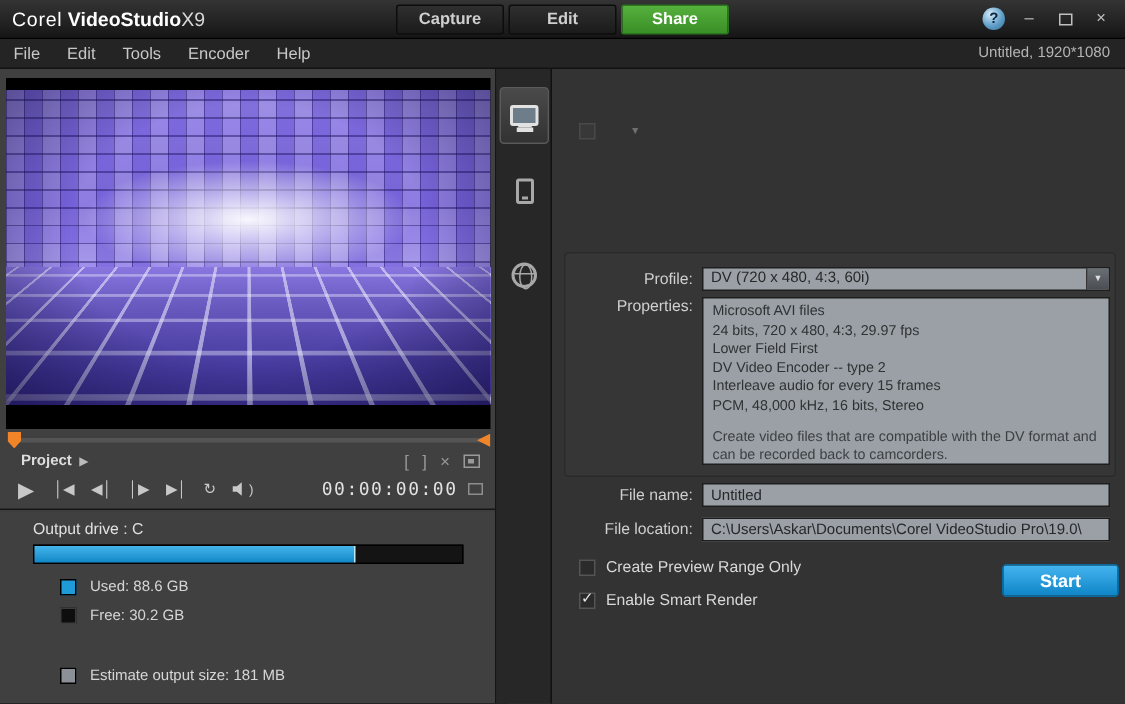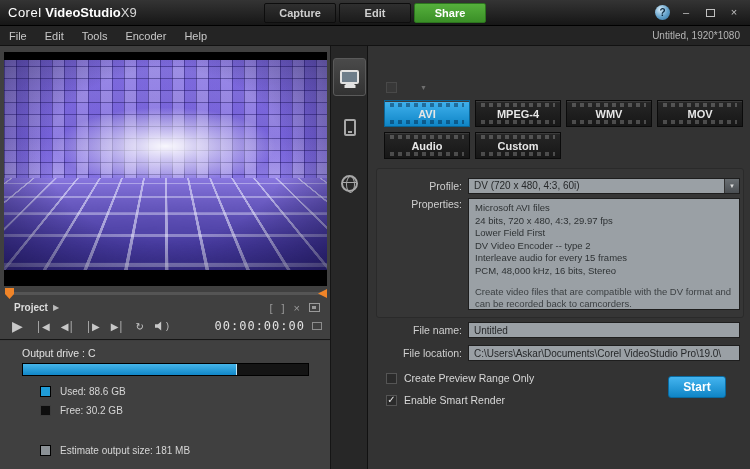--- a/index.html
+++ b/index.html
@@ -139,21 +139,21 @@
   .props-line { font-size:9.5px; color:#2e3234; line-height:12.5px; }
   .props-desc { margin-top:9px; font-size:9.5px; color:#3c4043; line-height:12px; max-width:330px; }
 
   .lbl-fname { top:278px; } .fld-fname { top:276px; }
   .lbl-floc { top:301px; } .fld-floc { top:299px; }
 
   .chk-row { position:absolute; left:18px; display:flex; align-items:center; }
   .chk1 { top:326px; } .chk2 { top:348px; }
   .chk-label { font-size:10.5px; color:#d8d8d8; }
 
-  .start-btn { position:absolute; top:330px; left:300px; width:58px; height:22px; line-height:20px; text-align:center;
+  .start-btn { position:absolute; top:330px; left:300px; width:78px; height:22px; line-height:20px; text-align:center;
     font-size:12px; font-weight:bold; color:#fff; background:linear-gradient(#44b4ef,#0f85c6); border:1px solid #0a6aa0; border-radius:3px; cursor:pointer; }
 </style>
 </head>
 <body>
 
 <div class="window">
 
   <div class="titlebar">
     <div class="brand">
       <span class="corel">Corel</span>
@@ -255,28 +255,20 @@
     </div>
   </div>
 
   <div class="right">
 
     <div class="same-row">
       <span class="cb disabled"></span>
       <span class="same-arrow">▼</span>
     </div>
 
-    <div class="fmt-grid">
-      <div class="fmt sel">AVI</div>
-      <div class="fmt">MPEG-4</div>
-      <div class="fmt">WMV</div>
-      <div class="fmt">MOV</div>
-      <div class="fmt">Audio</div>
-      <div class="fmt">Custom</div>
-    </div>
 
     <div class="grp"></div>
 
     <div class="row-label lbl-profile">Profile:</div>
     <div class="field combo fld-profile">
       <span class="combo-text">DV (720 x 480, 4:3, 60i)</span>
       <span class="combo-btn">▼</span>
     </div>
 
     <div class="row-label lbl-props">Properties:</div>

